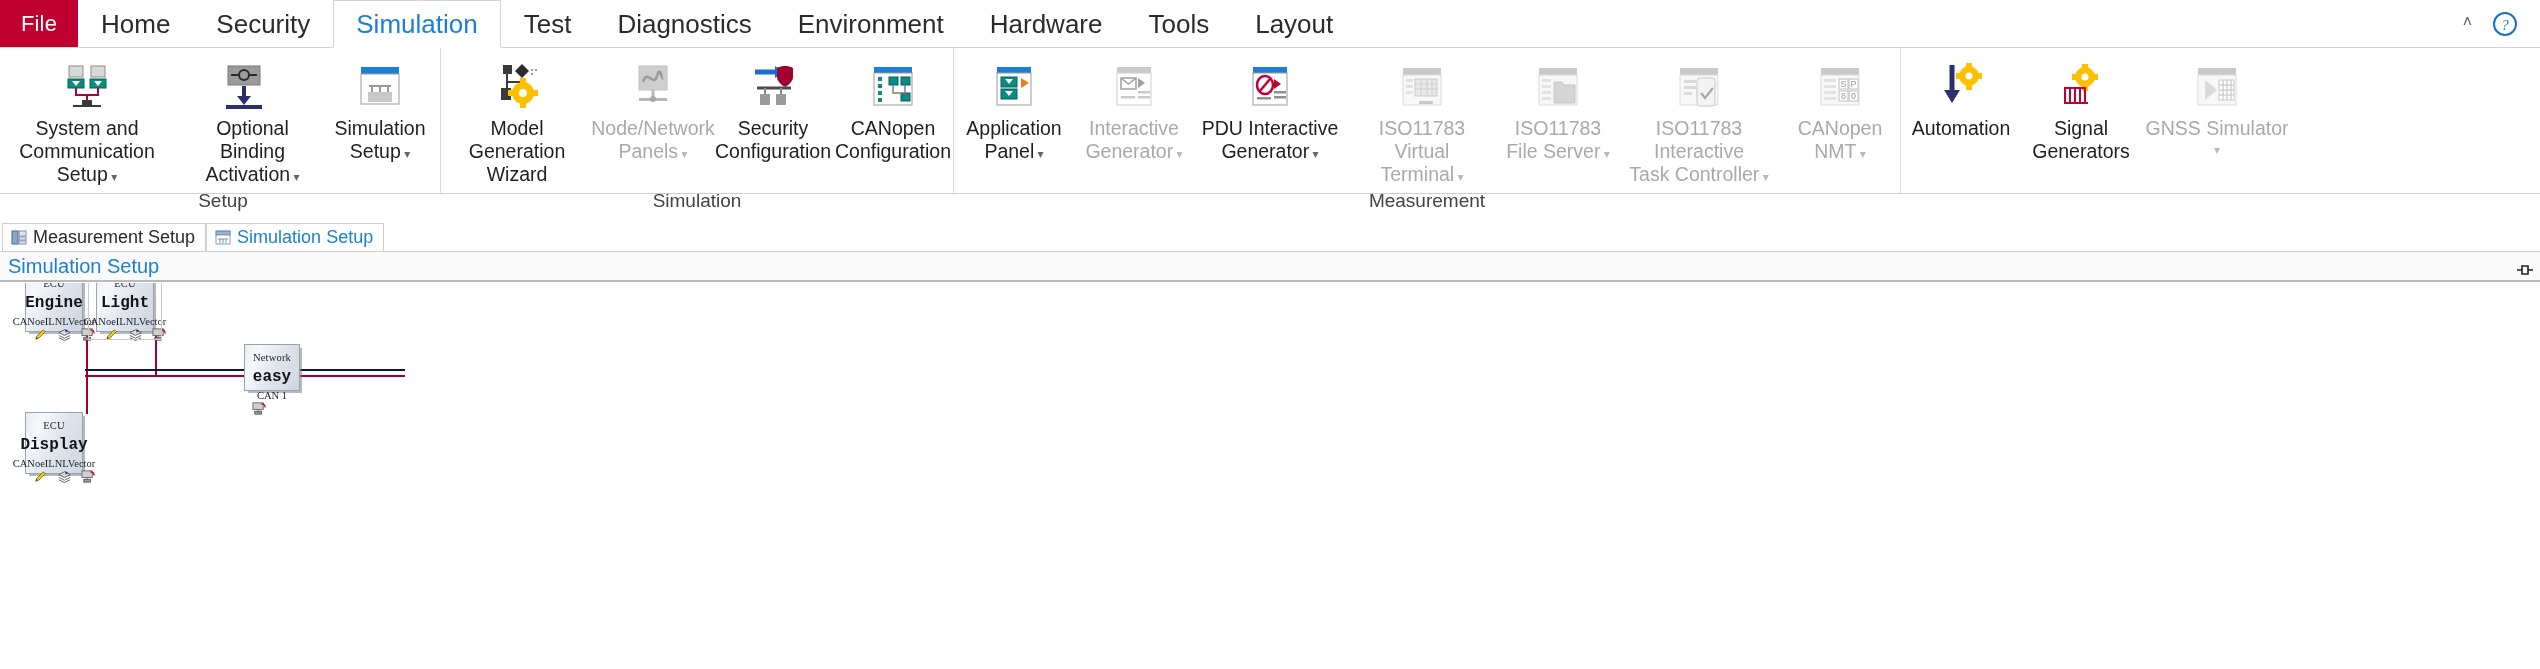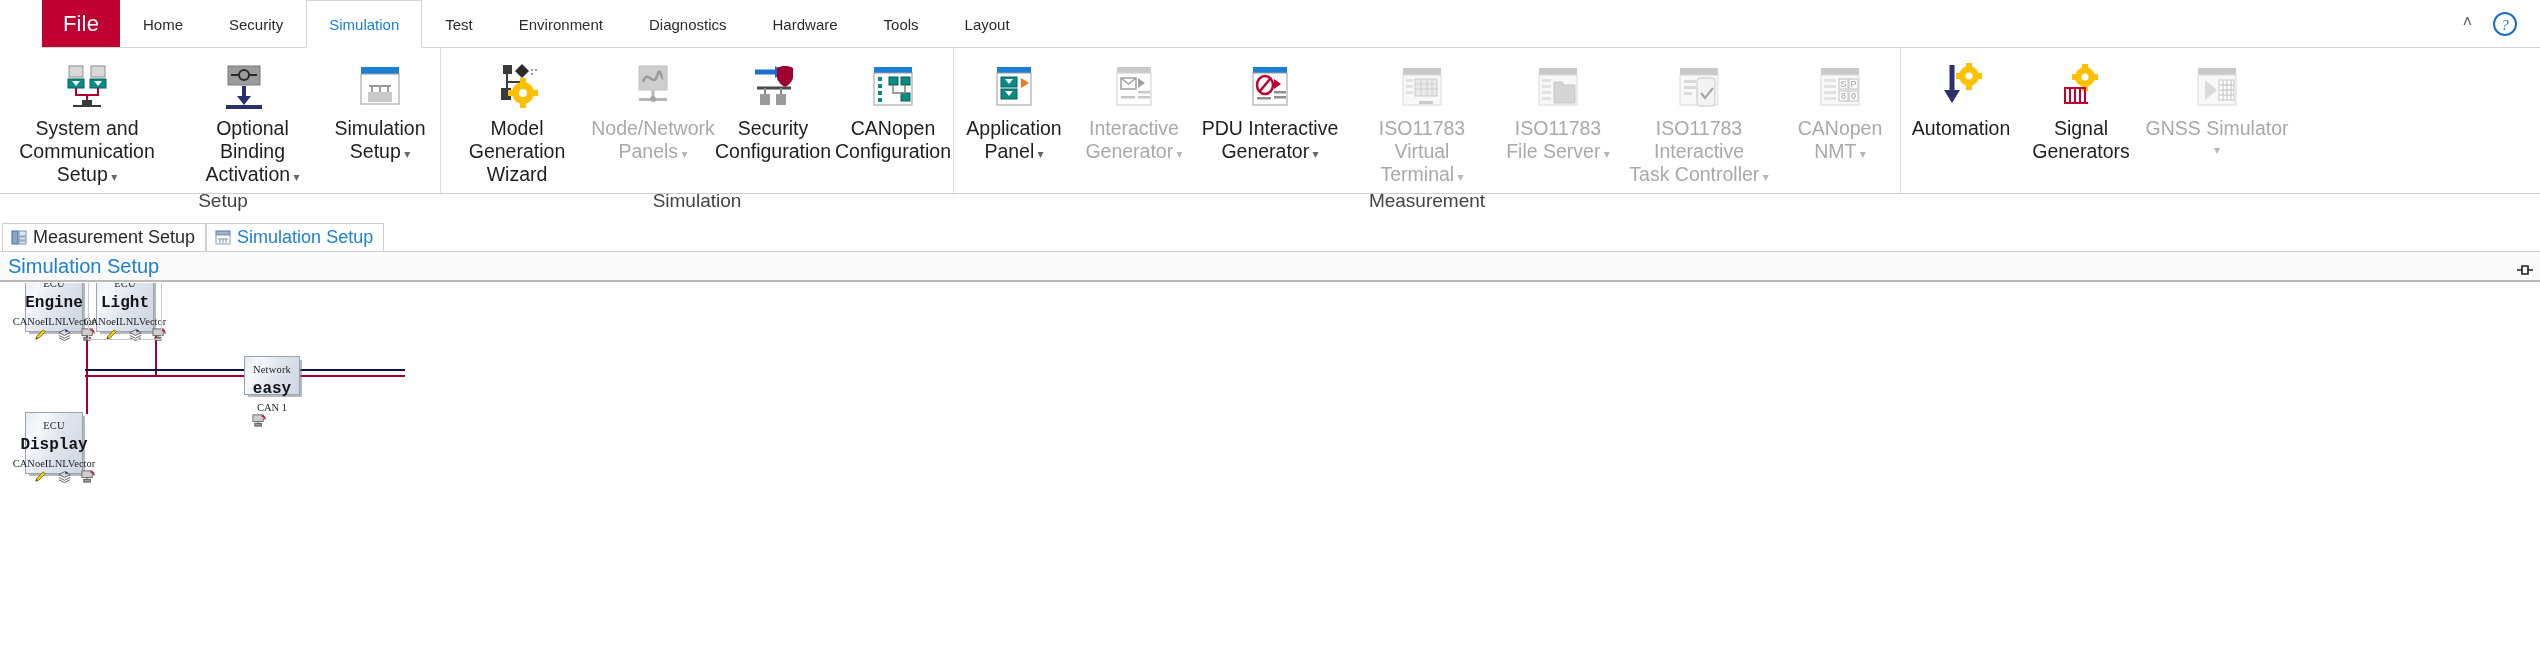--- a/index.html
+++ b/index.html
@@ -13,35 +13,34 @@
   }
 
   
   .tabstrip {
     position:relative;
     height:48px;
     background:#ffffff;
     border-bottom:1px solid #d4d4d4;
     display:flex;
     align-items:stretch;
-    margin-left:42px;
   }
   .file-tab {
     width:78px;
     background:#c00031;
     color:#ffffff;
     font-size:22px;
     display:flex; align-items:center; justify-content:center;
     cursor:pointer;
     letter-spacing:.2px;
   }
   .tab {
     padding:0 22px;
     display:flex; align-items:center;
-    font-size:15px;
+    font-size:26px;
     color:#2b2b2b;
     cursor:pointer;
     white-space:nowrap;
     position:relative;
     border:1px solid transparent;
     border-bottom:none;
   }
   .tab.active {
     color:#1b7fd4;
     background:#ffffff;
@@ -210,22 +209,22 @@
 </head>
 <body>
 
 <div class="tabstrip">
   <div class="file-tab">File</div>
   <div id="tablist" style="display:flex;align-items:stretch;">
       <div class="tab">Home</div>
       <div class="tab">Security</div>
       <div class="tab active">Simulation</div>
       <div class="tab">Test</div>
+      <div class="tab">Diagnostics</div>
       <div class="tab">Environment</div>
-      <div class="tab">Diagnostics</div>
       <div class="tab">Hardware</div>
       <div class="tab">Tools</div>
       <div class="tab">Layout</div>
     </div>
   <div class="tabstrip-right">
     <span class="collapse-caret">˄</span>
     <span class="help-btn">
       <svg width="26" height="26" viewBox="0 0 26 26">
         <circle cx="13" cy="13" r="11" fill="#ffffff" stroke="#1b6fc4" stroke-width="2"></circle>
         <text x="13" y="19" text-anchor="middle" font-size="15" font-family="Liberation Serif, serif" fill="#1b6fc4" font-style="italic">?</text>
@@ -681,21 +680,21 @@
         <span>
           <svg class="ti" viewBox="0 0 16 16">
             <rect x="1" y="2" width="11" height="7" fill="#cfcfcf" stroke="#6a6a6a"></rect>
             <path d="M10 3c3 0 4 2 4 4" stroke="#c00031" fill="none" stroke-width="1.4"></path>
             <path d="M6.5 9v2" stroke="#6a6a6a"></path>
             <rect x="3" y="11" width="7" height="3" fill="#9b9b9b" stroke="#5a5a5a"></rect>
           </svg>
         </span>
       </div>
     </div>
-    <div class="node" style="left: 244px; top: 61px; width: 56px; height: 39px; margin-top: 12px;">
+    <div class="node" style="left: 244px; top: 61px; width: 56px; height: 47px;">
       <div class="kind">Network</div>
       <div class="name">easy</div>
       <div class="sub">CAN 1</div>
       <div class="ntools">
         <span>
           <svg class="ti" viewBox="0 0 16 16">
             <rect x="1" y="2" width="11" height="7" fill="#cfcfcf" stroke="#6a6a6a"></rect>
             <path d="M10 3c3 0 4 2 4 4" stroke="#c00031" fill="none" stroke-width="1.4"></path>
             <path d="M6.5 9v2" stroke="#6a6a6a"></path>
             <rect x="3" y="11" width="7" height="3" fill="#9b9b9b" stroke="#5a5a5a"></rect>

